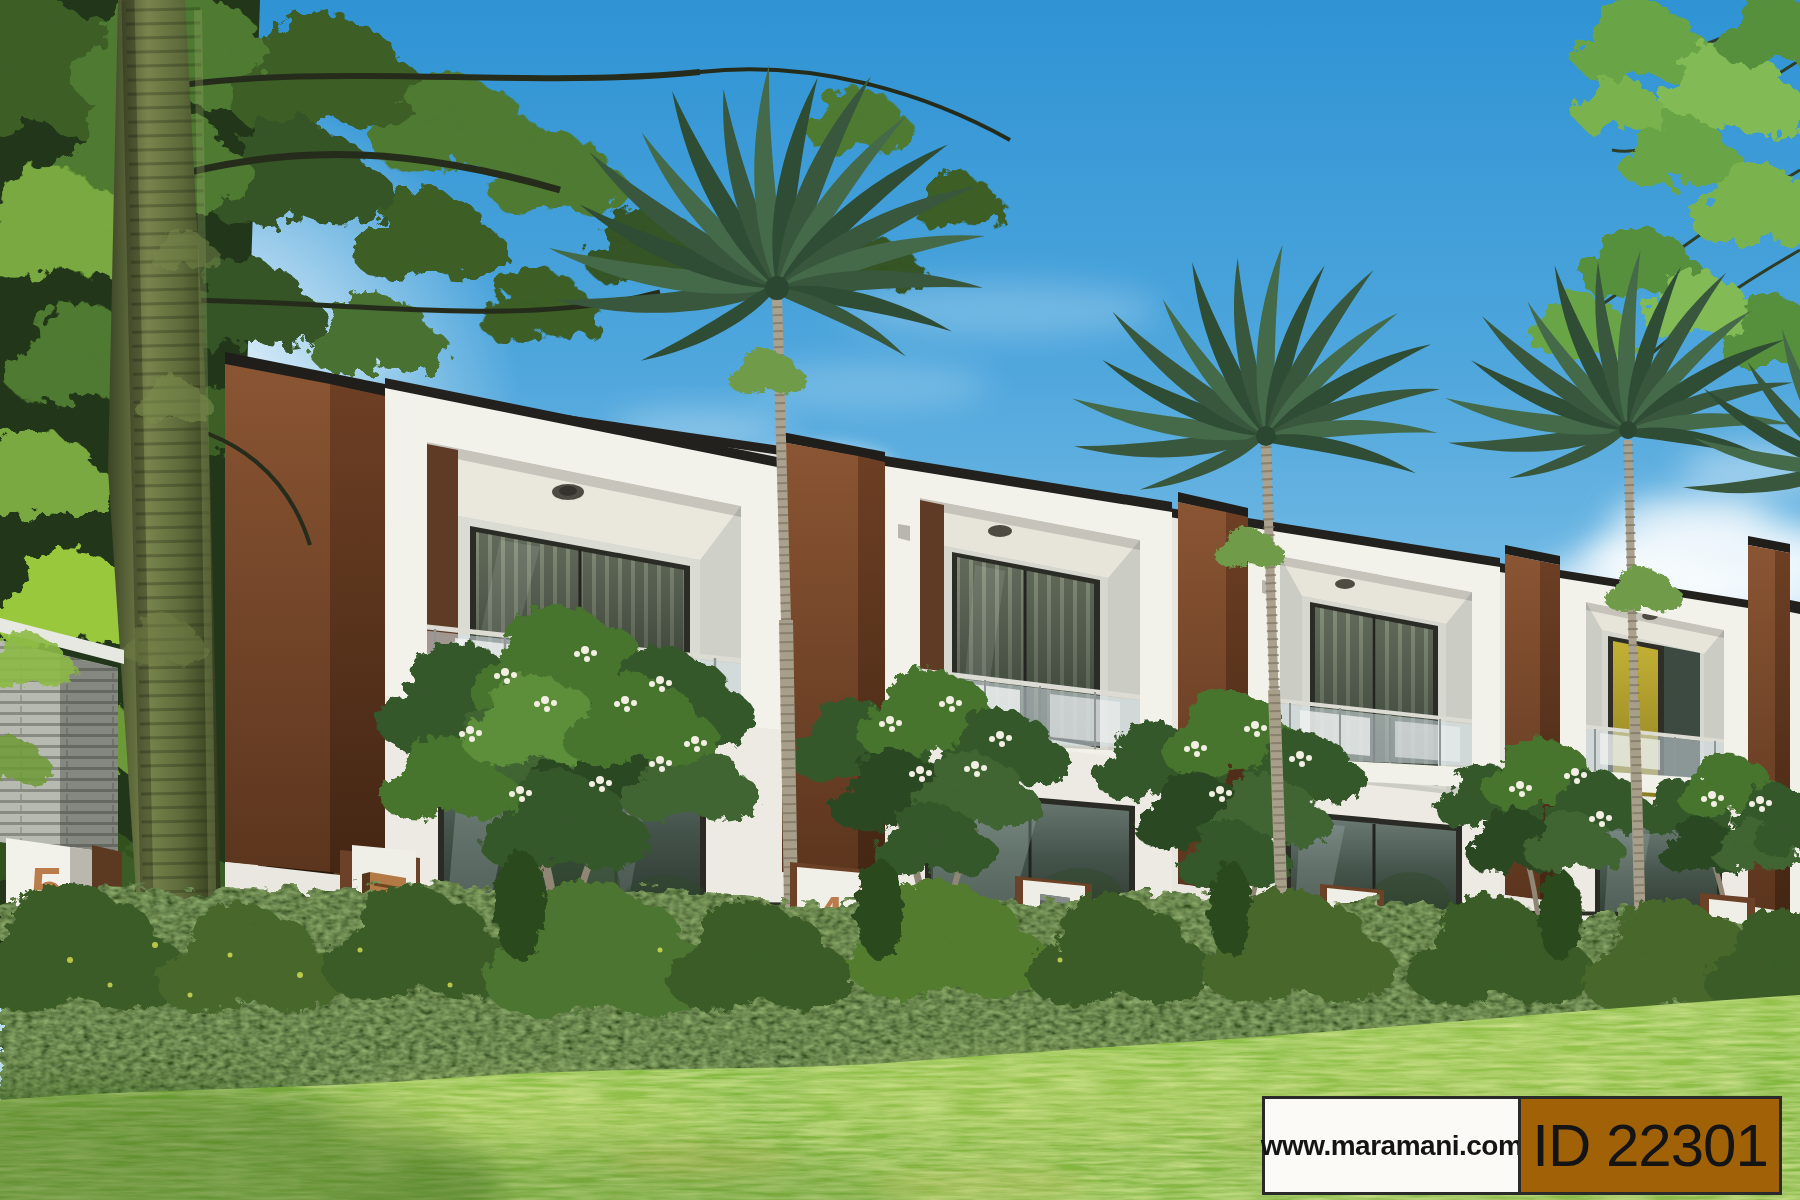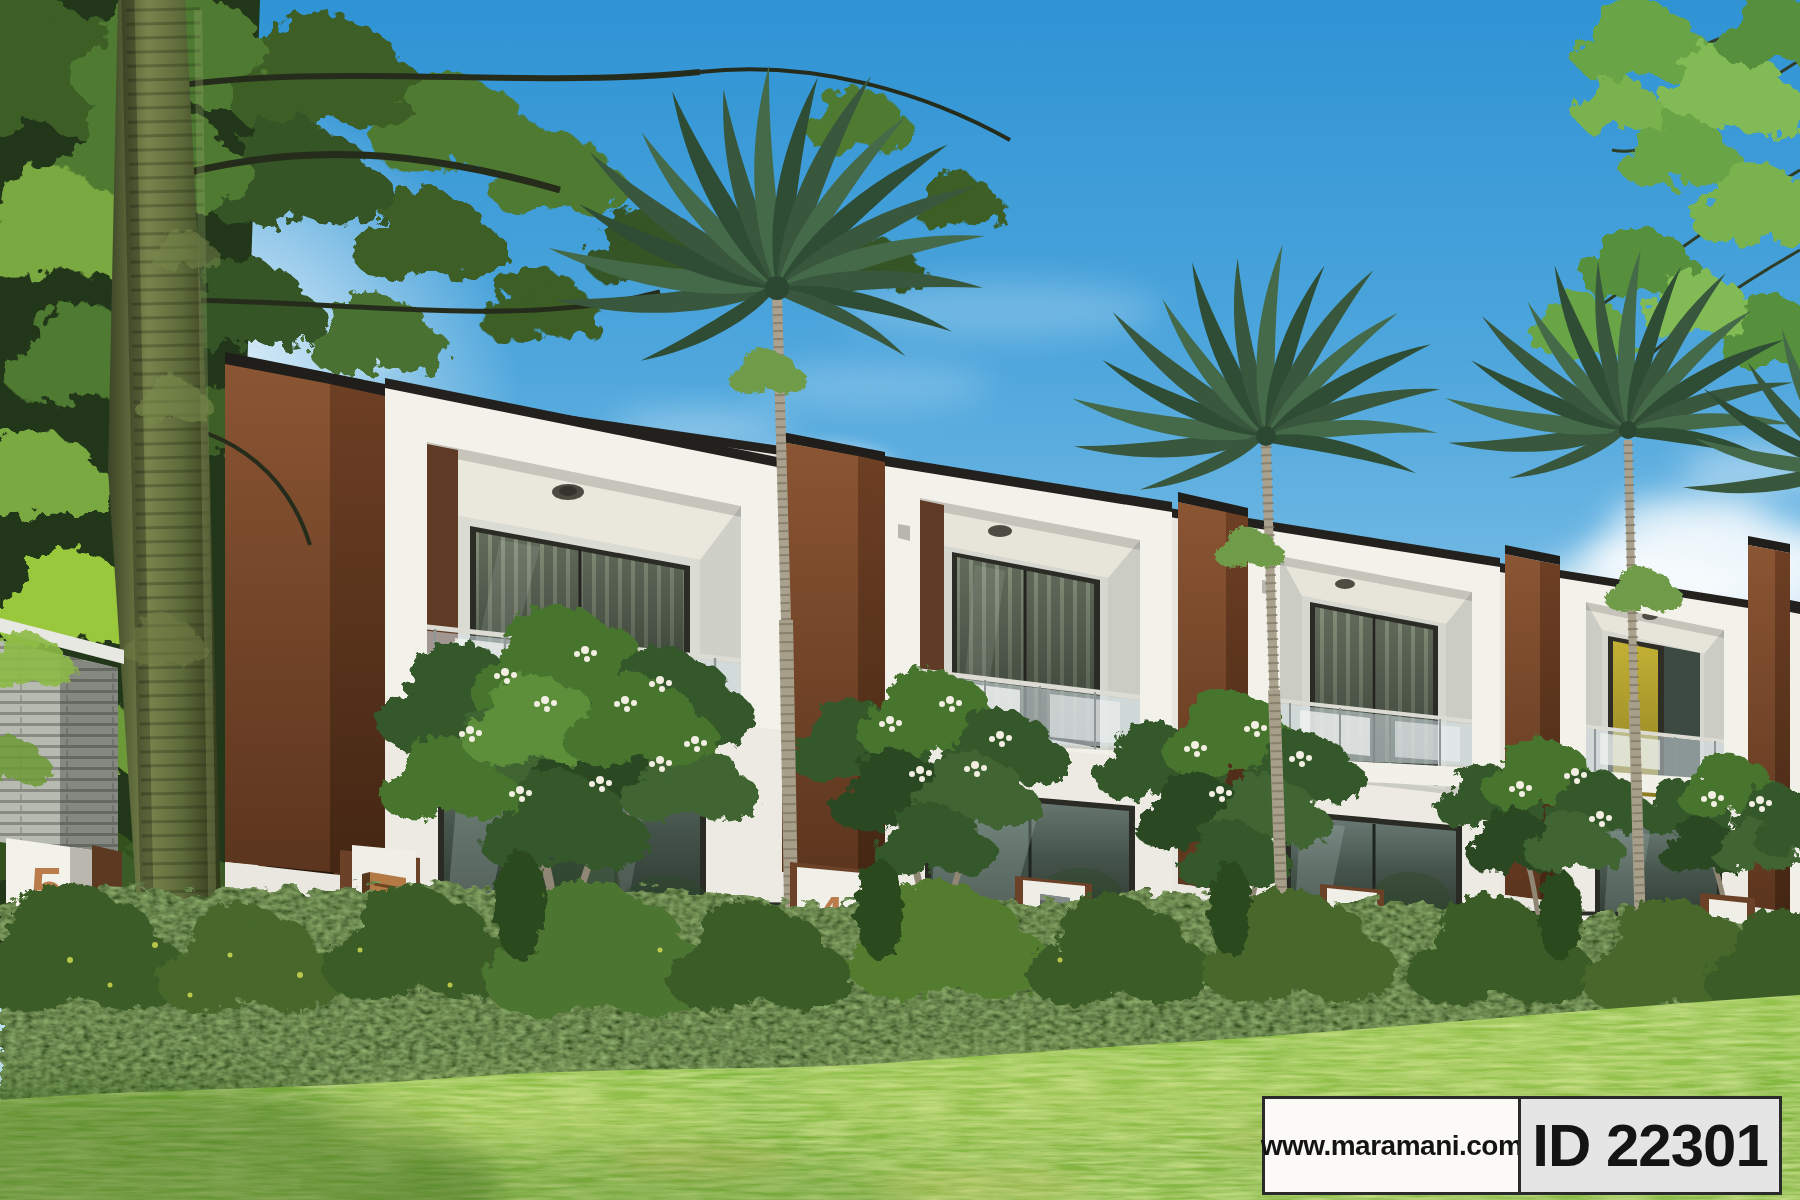--- a/index.html
+++ b/index.html
@@ -7,23 +7,23 @@
          font-family:"Liberation Sans",sans-serif;background:#7fb0d8;}
   .stage svg{display:block;width:1800px;height:1200px;}
   
   .watermark{position:absolute;left:1262px;top:1096px;width:520px;height:99px;
              display:flex;z-index:5;}
   .wm-left{width:259px;display:flex;flex-direction:column;}
   .wm-cell{flex:1;background:#fbfaf7;border:3px solid #2a2a2a;color:#141414;
            display:flex;align-items:center;justify-content:center;
            font-size:28px;font-weight:bold;letter-spacing:-0.5px;}
   .wm-cell.second{margin-top:-3px;}
-  .wm-right{width:261px;margin-left:-3px;background:#e5e5e5;border:3px solid #2a2a2a;
+  .wm-right{width:261px;margin-left:-3px;background:#a16207;border:3px solid #2a2a2a;
             color:#141414;display:flex;align-items:center;justify-content:center;
-            font-size:60px;font-weight:bold;letter-spacing:-1px;}
+            font-size:60px;font-weight:normal;letter-spacing:-1px;}
   text.numeral{font-family:"Liberation Sans",sans-serif;font-weight:bold;
                fill:#b97c4a;text-anchor:middle;}
 </style>
 </head>
 <body>
 
 <div class="stage">
 <svg viewBox="0 0 1800 1200" xmlns="http://www.w3.org/2000/svg">
 <defs>
   <linearGradient id="sky" x1="0" y1="0" x2="0" y2="1">

